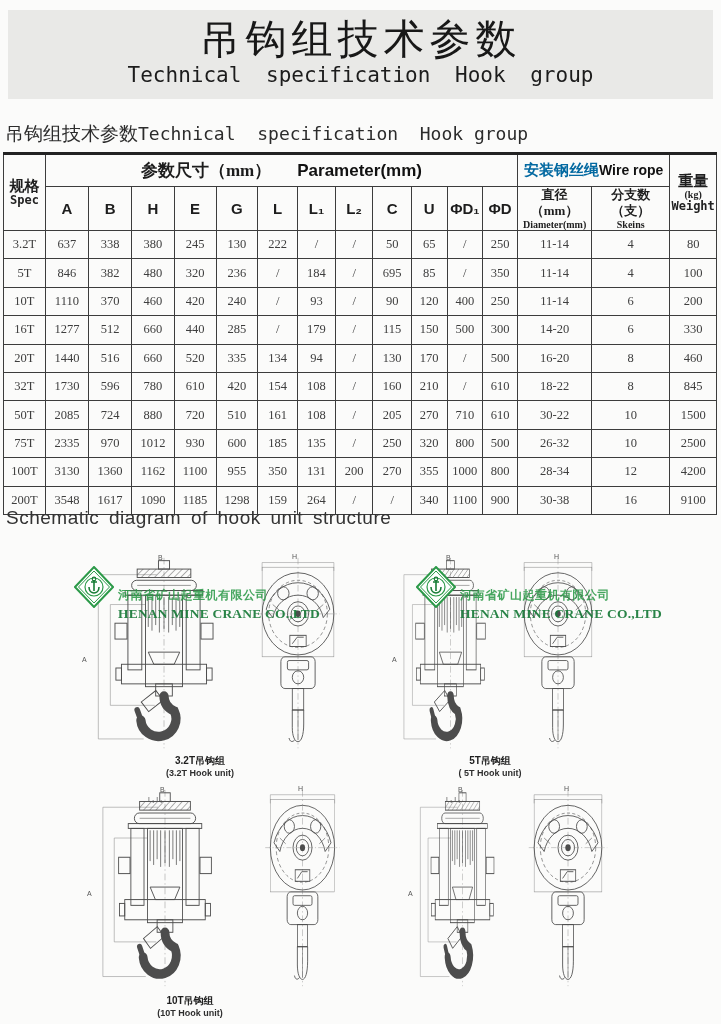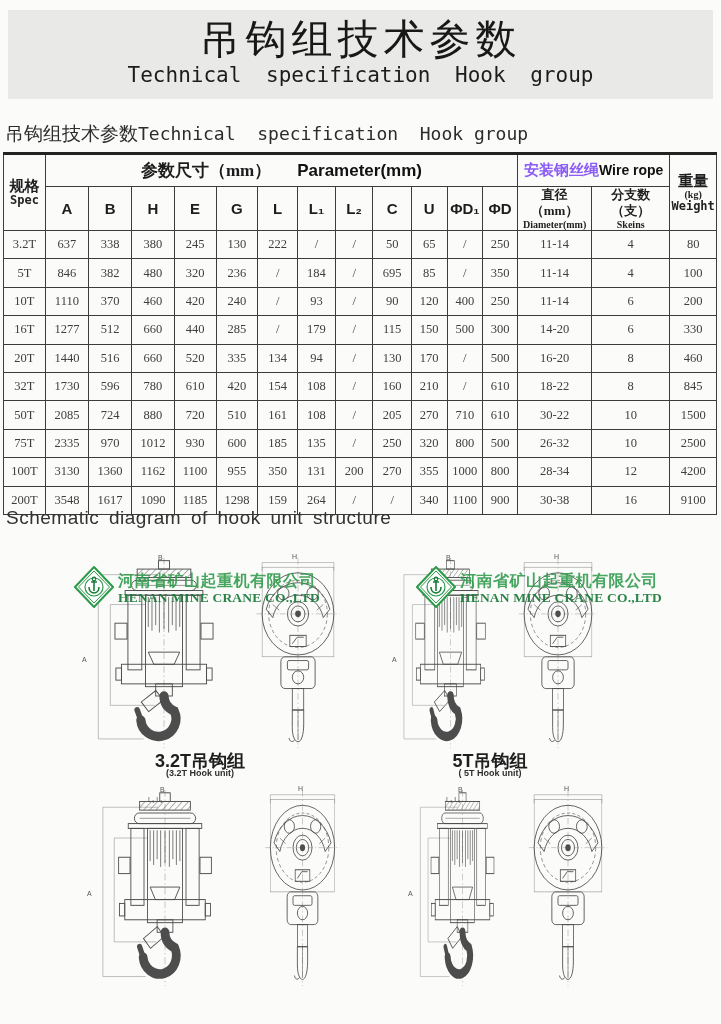--- a/index.html
+++ b/index.html
@@ -26,21 +26,21 @@
   .spec thead tr.r2{height:33px}
   .spec tbody tr{height:28.4px}
   .spec td{font-size:12.5px;color:#3e3e3e;font-family:"Liberation Serif",serif;}
   .h-zh{font-size:15px;color:#1f1f1f;line-height:16px;}
   .h-en{font-size:12px;font-family:"DejaVu Sans Mono",monospace;color:#222;line-height:13px;}
   .h-small{font-size:10px;line-height:11px;color:#222;}
   .col-letter{font-family:"Liberation Sans",sans-serif;font-weight:bold;font-size:15px;color:#1d1d1d;}
   .pg-zh{font-size:17px;color:#1c1c1c;}
   .pg-en{font-family:"Liberation Sans",sans-serif;font-weight:bold;font-size:17px;
          color:#111;margin-left:26px;}
-  .wg-zh{font-size:15px;color:#8b5cf6;}
+  .wg-zh{font-size:15px;color:#0369a1;}
   .wg-en{font-family:"Liberation Sans",sans-serif;font-size:14px;color:#111;}
 
   
   .schem-h{position:absolute;left:6px;top:507px;}
   .schem-h .zh{font-size:16px;color:#2a2a2a;line-height:19px;}
   .schem-h .en{font-family:"Liberation Sans",sans-serif;font-size:19px;color:#333;
                line-height:22px;letter-spacing:0.5px;word-spacing:4px;}
 
   
   .unit{position:absolute;}
@@ -56,37 +56,37 @@
   .cell3 .front{left:55px;width:140px;height:202px;}
   .cell3 .side {left:215px;width:95px;height:202px;}
   .cell4 .front{left:25px;width:95px;height:202px;}
   .cell4 .side {left:128px;width:100px;height:202px;}
   .caption{position:absolute;width:180px;text-align:center;
            font-family:"Liberation Sans",sans-serif;}
   .cell1 .caption{left:70px;top:198px;}
   .cell2 .caption{left:10px;top:198px;}
   .cell3 .caption{left:60px;top:206px;}
   .cell4 .caption{left:10px;top:206px;}
-  .caption .zh{font-size:18px;font-weight:bold;color:#1e1e1e;line-height:14px;}
+  .caption .zh{font-size:10px;font-weight:bold;color:#1e1e1e;line-height:14px;}
   .caption .en{font-size:9px;font-weight:bold;color:#2e2e2e;line-height:11px;}
 
   .dim{position:absolute;font-size:7px;color:#555;font-family:"Liberation Sans",sans-serif;}
   .dim-b{top:-2px;}  .dim-l1{top:8px;}
   .cell1 .dim-b{left:118px}.cell1 .dim-a{left:42px;top:100px}.cell1 .dim-h{left:252px;top:-3px}
   .cell2 .dim-b{left:56px}.cell2 .dim-a{left:2px;top:100px}.cell2 .dim-h{left:164px;top:-3px}
   .cell3 .dim-b{left:120px}.cell3 .dim-l1{left:108px}.cell3 .dim-a{left:47px;top:102px}.cell3 .dim-h{left:258px;top:-3px}
   .cell4 .dim-b{left:68px}.cell4 .dim-l1{left:56px}.cell4 .dim-a{left:18px;top:102px}.cell4 .dim-h{left:174px;top:-3px}
 
   
   .watermark{position:absolute;display:flex;align-items:flex-start;}
   .wm1{left:74px;top:566px;}
   .wm2{left:416px;top:566px;}
   .wm-logo{width:40px;height:42px;flex:none;margin-right:4px;}
-  .wm-zh{font-family:Liberation Serif, serif;font-weight:bold;font-size:16px;
-         color:rgba(44,154,73,0.88);letter-spacing:0.5px;line-height:19px;margin-top:5px;}
+  .wm-zh{font-family:Liberation Mono, monospace;font-weight:bold;font-size:12px;
+         color:rgba(44,154,73,0.88);letter-spacing:0.5px;line-height:19px;margin-top:21px;}
   .wm-en{font-family:"Liberation Serif",serif;font-weight:bold;font-size:13.5px;
          color:rgba(24,122,56,0.92);letter-spacing:0.2px;line-height:16px;}
   .hidden-defs{position:absolute;width:0;height:0;overflow:hidden;}
 </style>
 </head>
 <body>
 
 <svg class="hidden-defs" aria-hidden="true">
   <defs>
     <pattern id="hatch" width="5" height="5" patternUnits="userSpaceOnUse" patternTransform="rotate(45)">
@@ -473,20 +473,24 @@
     <svg class="front" viewBox="0 0 160 210" preserveAspectRatio="none">
         <use href="#sym-front"></use>
       </svg>
     <svg class="side" viewBox="0 0 130 210" preserveAspectRatio="none">
         <use href="#sym-side"></use>
       </svg>
     <span class="dim dim-b">B</span>
     <span class="dim dim-l1">L₁ L₁</span>
     <span class="dim dim-a">A</span>
     <span class="dim dim-h">H</span>
+    <div class="caption">
+      <div class="zh">10T吊钩组</div>
+      <div class="en">(10T Hook unit)</div>
+    </div>
   </div>
 
   <div class="unit cell4">
     <svg class="front" viewBox="0 0 160 210" preserveAspectRatio="none">
         <use href="#sym-front"></use>
       </svg>
     <svg class="side" viewBox="0 0 130 210" preserveAspectRatio="none">
         <use href="#sym-side"></use>
       </svg>
     <span class="dim dim-b">B</span>

